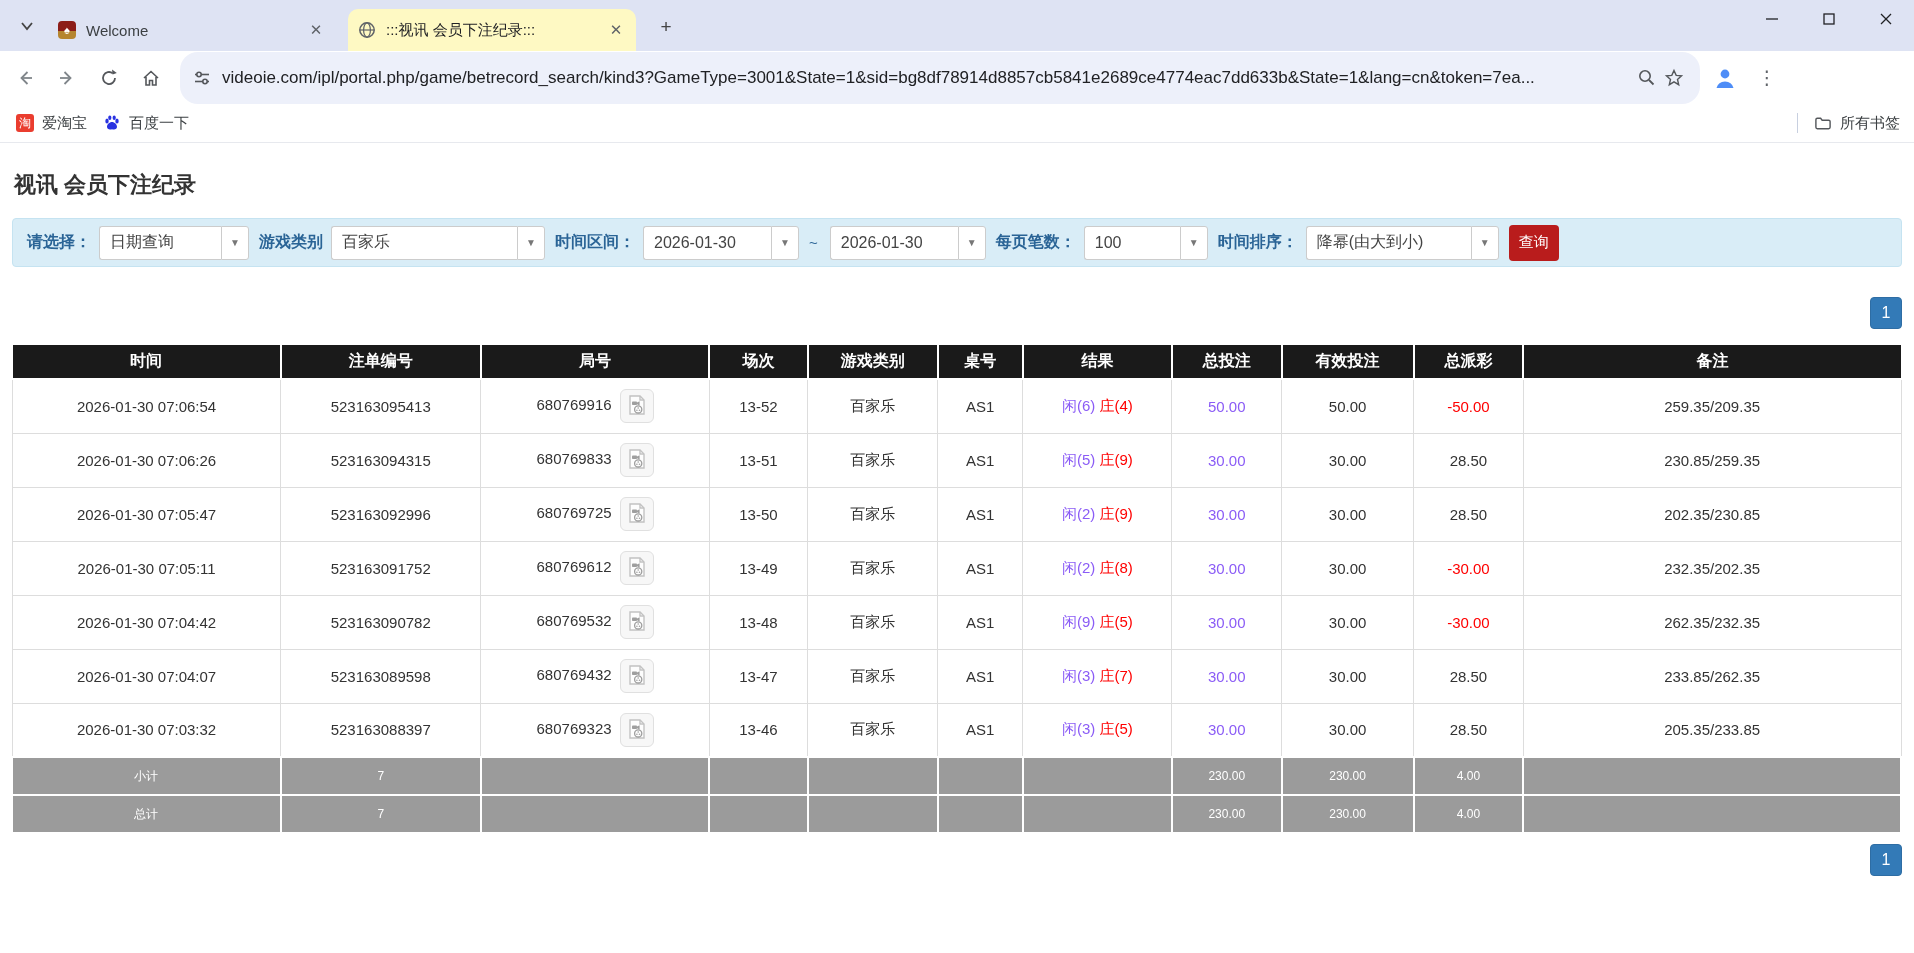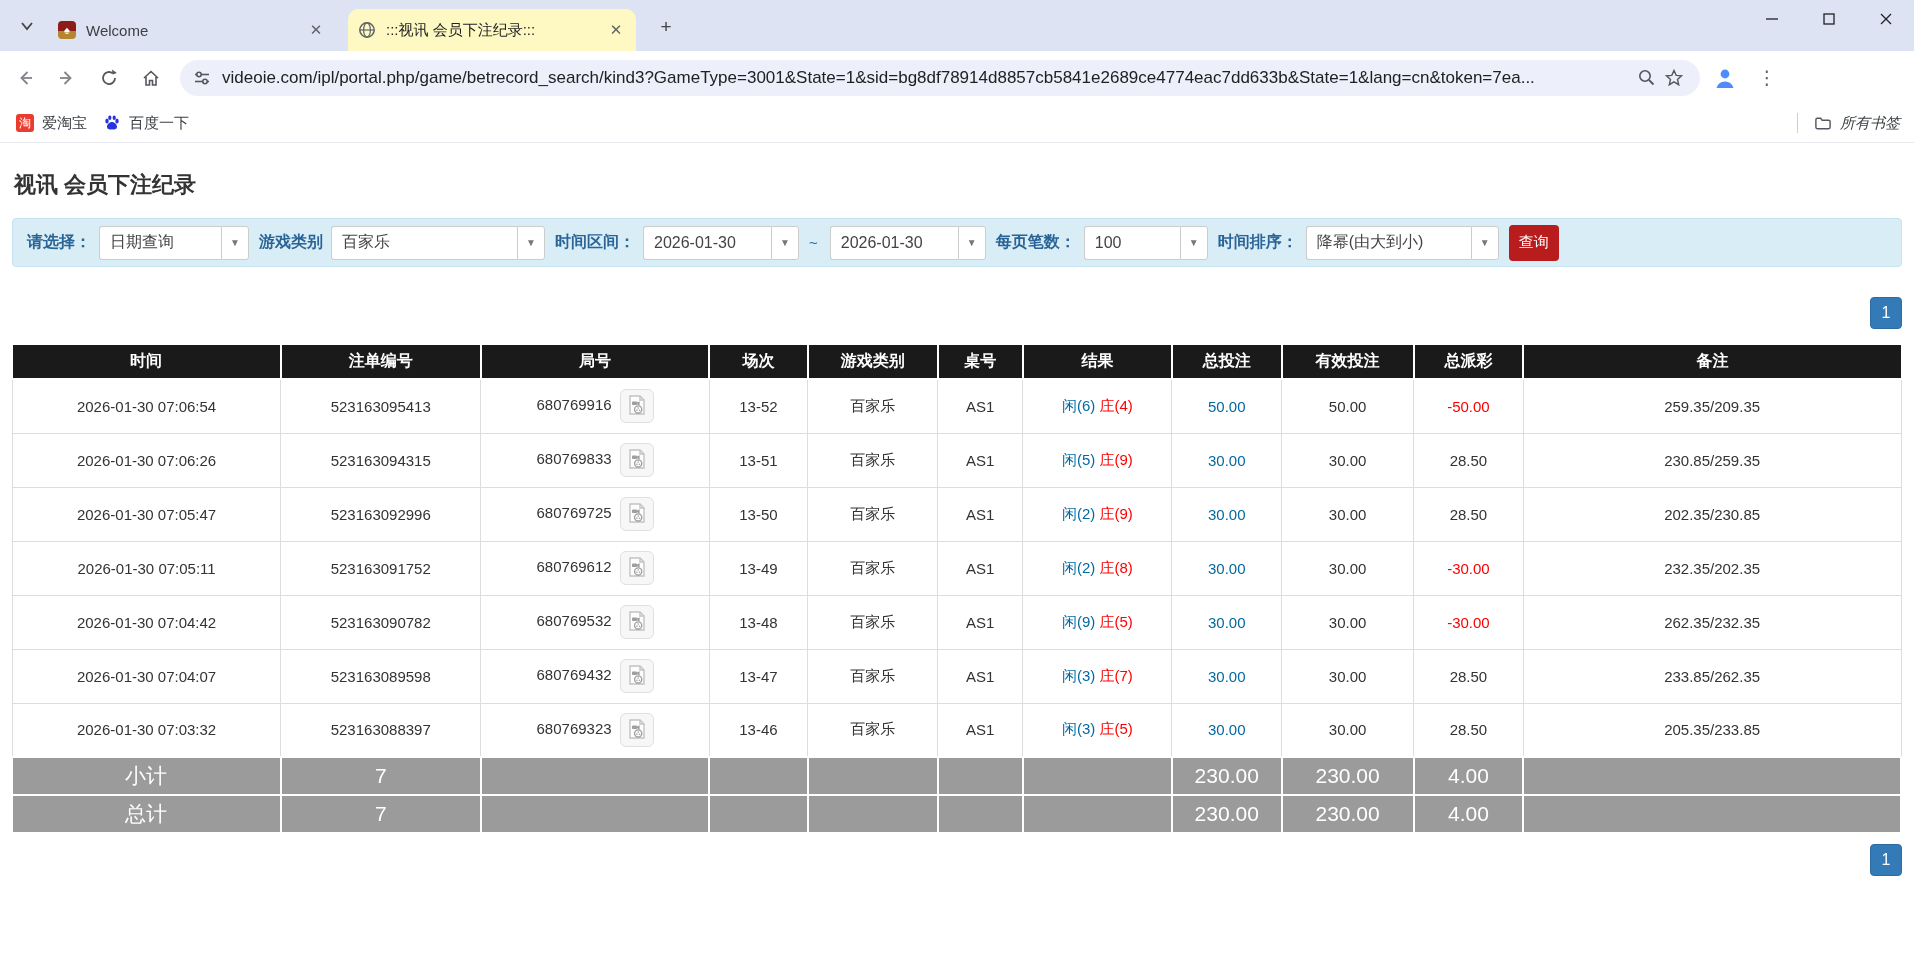--- a/index.html
+++ b/index.html
@@ -22,21 +22,21 @@
     color:#fff; font-size:11px; display:flex; align-items:center; justify-content:center; }
   .newtab-btn { position:absolute; left:652px; top:13px; width:28px; height:28px; border-radius:14px;
     display:flex; align-items:center; justify-content:center; font-size:19px; color:#444; cursor:pointer; }
   .win-controls { position:absolute; right:0; top:0; height:38px; display:flex; }
   .win-btn { width:57px; height:38px; display:flex; align-items:center; justify-content:center; cursor:pointer; }
 
   .toolbar { position:absolute; left:0; top:51px; width:1914px; height:53px; background:#fff;
     display:flex; align-items:center; }
   .nav-btn { width:34px; height:34px; border-radius:17px; display:flex; align-items:center;
     justify-content:center; margin-left:8px; cursor:pointer; }
-  .omnibox { margin-left:12px; width:1520px; height:36px; border-radius:18px; background:#edf0fa;
+  .omnibox { margin-left:12px; width:1520px; height:52px; border-radius:18px; background:#edf0fa;
     display:flex; align-items:center; padding:0 12px; }
   .omni-url { flex:1; font-size:17px; color:#202124; white-space:nowrap; overflow:hidden; margin-left:10px; }
   .omni-icon { width:28px; height:28px; display:flex; align-items:center; justify-content:center; cursor:pointer; }
   .avatar-btn, .menu-btn { width:34px; height:34px; display:flex; align-items:center; justify-content:center;
     margin-left:8px; cursor:pointer; }
   .menu-btn { font-size:19px; color:#5f6368; }
 
   .bookmarksbar { position:absolute; left:0; top:104px; width:1914px; height:39px; background:#fff;
     border-bottom:1px solid #e7e9ee; display:flex; align-items:center; }
   .bookmark { display:flex; align-items:center; margin-left:16px; font-size:15px; color:#3c4043; cursor:pointer; }
@@ -70,23 +70,23 @@
   .pager-row.bottom { margin-top:10px; }
   .page-btn { min-width:32px; height:32px; background:#337ab7; color:#fff; border:1px solid #2e6da4;
     border-radius:4px; font-size:16px; display:flex; align-items:center; justify-content:center; cursor:pointer; }
 
   table.bets { margin:16px 12px 0 12px; width:1890px; border-collapse:collapse; table-layout:fixed; }
   table.bets th { background:#1a1a1a; color:#fff; font-size:16px; font-weight:bold; height:34px;
     border-right:2px solid #fff; border-bottom:2px solid #fff; }
   table.bets th:last-child { border-right:none; }
   table.bets td { height:54px; text-align:center; font-size:15px; color:#333;
     border:1px solid #ddd; overflow:hidden; white-space:nowrap; }
-  table.bets tr.summary td { background:#9b9b9b; color:#fff; font-size:21px; height:38px;
+  table.bets tr.summary td { background:#9b9b9b; color:#fff; font-size:12px; height:38px;
     border:2px solid #fff; border-left:none; }
-  table.bets td.blue, .res-player { color:#0369a1; }
+  table.bets td.blue, .res-player { color:#8b5cf6; }
   table.bets td.red { color:#ff0000; }
   .res-banker { color:#ff0000; }
   .video-btn { margin-left:8px; width:34px; height:34px; vertical-align:middle; background:#f7f7f7;
     border:1px solid #e0e0e0; border-radius:6px; cursor:pointer; padding:3px; }
 </style>
 </head>
 <body>
 
 <div class="tabstrip">
   <div class="tab-search">
@@ -202,21 +202,21 @@
           <ellipse cx="14" cy="7" rx="1.7" ry="2.5" fill="#2932e1"></ellipse>
           <ellipse cx="6.8" cy="3.8" rx="1.6" ry="2.3" fill="#2932e1"></ellipse>
           <ellipse cx="11.2" cy="3.8" rx="1.6" ry="2.3" fill="#2932e1"></ellipse>
           <path d="M9 8 c2.6 0 5 2.6 5 4.8 c0 1.8 -1.4 2.7 -3 2.7 c-0.9 0 -1.4 -0.3 -2 -0.3 c-0.6 0 -1.1 0.3 -2 0.3 c-1.6 0 -3 -0.9 -3 -2.7 C4 10.6 6.4 8 9 8 Z" fill="#2932e1"></path>
         </svg>
     </span>
     <span>百度一下</span>
   </div>
   <div class="bm-right">
     <span class="bm-divider"></span>
-    <div class="bookmark" style="margin-left:0;font-style:italic;">
+    <div class="bookmark" style="margin-left:0;">
       <span class="bicon">
         <svg width="19" height="19" viewBox="0 0 19 19">
             <path d="M2 5.5 a1.5 1.5 0 0 1 1.5-1.5 H7 l1.6 2 H15.5 A1.5 1.5 0 0 1 17 7.5 V13.5 A1.5 1.5 0 0 1 15.5 15 H3.5 A1.5 1.5 0 0 1 2 13.5 Z" fill="none" stroke="#54575b" stroke-width="1.5"></path>
           </svg>
       </span>
       <span>所有书签</span>
     </div>
   </div>
 </div>
 

